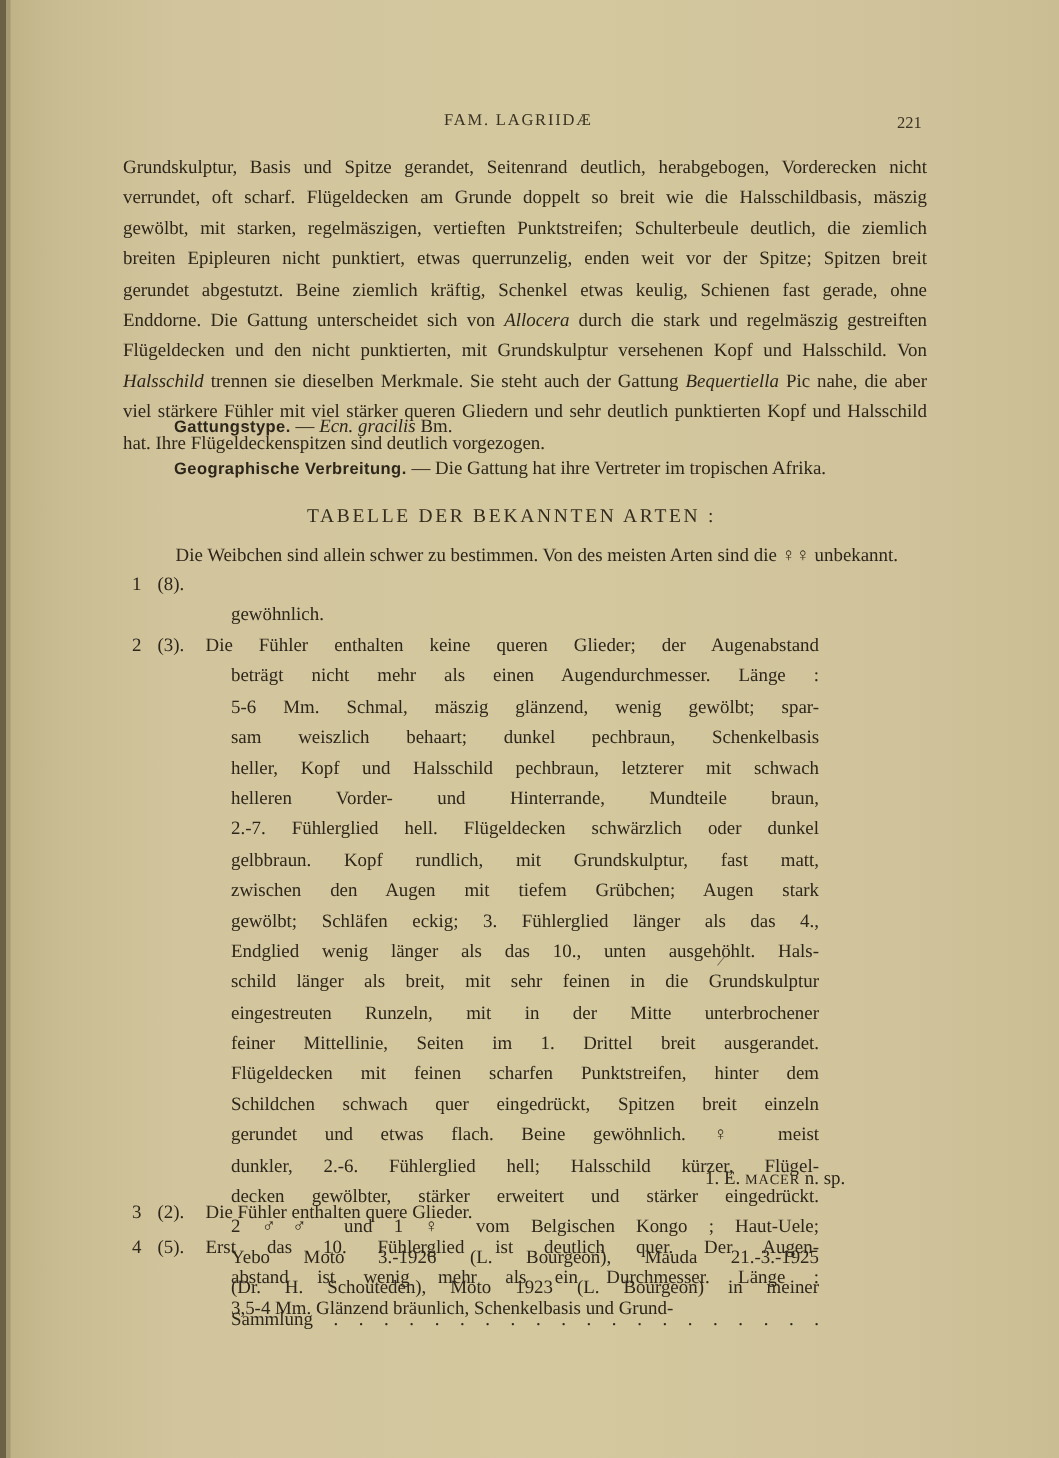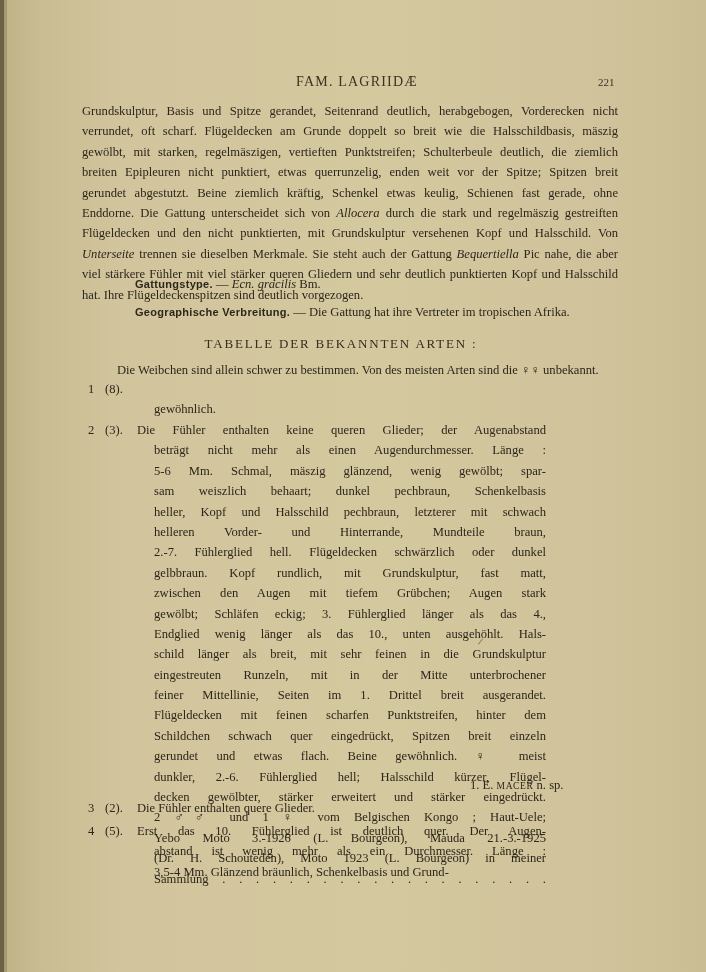--- a/index.html
+++ b/index.html
@@ -2,26 +2,26 @@
 <html><head>
 <meta charset="utf-8">
 <style>
   html,body{margin:0;padding:0;}
   body{width:706px;height:972px;overflow:hidden;position:relative;
     background:linear-gradient(90deg,#bfb186 0px,#c9bc92 40px,#d2c59d 120px,#d4c89f 380px,#d0c39b 600px,#cbbd93 706px);
     font-family:"Liberation Serif","DejaVu Serif",serif;color:#2d261a;}
   .spine{position:absolute;left:0;top:0;width:4px;height:972px;background:#6b6245;}
   .spine2{position:absolute;left:4px;top:0;width:3px;height:972px;background:#a59971;}
   .header{position:absolute;top:74px;left:0;width:706px;height:16px;}
-  .running-title{position:absolute;left:296px;top:0;font-size:14px;letter-spacing:1.2px;color:#3a3222;}
+  .running-title{position:absolute;left:296px;top:0;font-size:11px;letter-spacing:1.2px;color:#3a3222;}
   .page-number{position:absolute;left:598px;top:2px;font-size:11px;color:#3a3222;}
   .para{position:absolute;left:82px;width:536px;font-size:12.6px;line-height:20.4px;text-align:justify;}
   .para .ln{display:block;text-align:justify;text-align-last:justify;white-space:nowrap;height:20.4px;}
   .para .ln.last{text-align-last:left;}
-  .sans-bold{font-family:"Liberation Sans","DejaVu Sans",sans-serif;font-weight:bold;font-size:11px;letter-spacing:0.3px;margin-left:19px;}
+  .sans-bold{font-family:"Liberation Sans","DejaVu Sans",sans-serif;font-weight:bold;font-size:11px;letter-spacing:0.3px;}
   .line{position:absolute;font-size:12.6px;white-space:nowrap;}
   .center-title{position:absolute;left:0;width:682px;text-align:center;font-size:13px;letter-spacing:1.8px;top:336px;color:#342c1e;}
   .key{position:absolute;left:88px;width:600px;font-size:12.6px;}
   .key .num{position:absolute;left:0;width:14px;}
   .key .ref{position:absolute;left:17px;}
   .key .body{position:absolute;left:66px;width:392px;}
   .key .first{position:absolute;left:49px;white-space:nowrap;}
   .kl{display:block;height:20.4px;line-height:20.4px;white-space:nowrap;text-align:justify;text-align-last:justify;}
   .kl.last{text-align-last:left;}
   .result{position:absolute;left:470px;white-space:nowrap;font-size:12.6px;}
@@ -41,21 +41,21 @@
 </div>
 
 <div class="para" style="top:101px;">
   <span class="ln">Grundskulptur, Basis und Spitze gerandet, Seitenrand deutlich, herabgebogen, Vorderecken nicht</span>
   <span class="ln">verrundet, oft scharf.  Flügeldecken am Grunde doppelt so breit wie die Halsschildbasis, mäszig</span>
   <span class="ln">gewölbt, mit starken, regelmäszigen, vertieften Punktstreifen; Schulterbeule deutlich, die ziemlich</span>
   <span class="ln">breiten Epipleuren nicht punktiert, etwas querrunzelig, enden weit vor der Spitze; Spitzen breit</span>
   <span class="ln">gerundet abgestutzt.  Beine ziemlich kräftig, Schenkel etwas keulig, Schienen fast gerade, ohne</span>
   <span class="ln"><span>Enddorne.  Die Gattung unterscheidet sich von </span><i>Allocera</i><span> durch die stark und regelmäszig gestreiften</span></span>
   <span class="ln">Flügeldecken und den nicht punktierten, mit Grundskulptur versehenen Kopf und Halsschild.  Von</span>
-  <span class="ln"><i>Unterseite</i><span> trennen sie dieselben Merkmale.  Sie steht auch der Gattung </span><i>Bequertiella</i><span> Pic nahe, die aber</span></span>
+  <span class="ln"><i>Halsschild</i><span> trennen sie dieselben Merkmale.  Sie steht auch der Gattung </span><i>Bequertiella</i><span> Pic nahe, die aber</span></span>
   <span class="ln">viel stärkere Fühler mit viel stärker queren Gliedern und sehr deutlich punktierten Kopf und Halsschild</span>
   <span class="ln last">hat.  Ihre Flügeldeckenspitzen sind deutlich vorgezogen.</span>
 </div>
 
 <div class="line" style="left:116px;top:277px;">
   <span class="sans-bold">Gattungstype.</span><span> — </span><i>Ecn. gracilis</i><span> Bm.</span>
 </div>
 
 <div class="line" style="left:116px;top:305px;">
   <span class="sans-bold">Geographische Verbreitung.</span><span> — Die Gattung hat ihre Vertreter im tropischen Afrika.</span>

